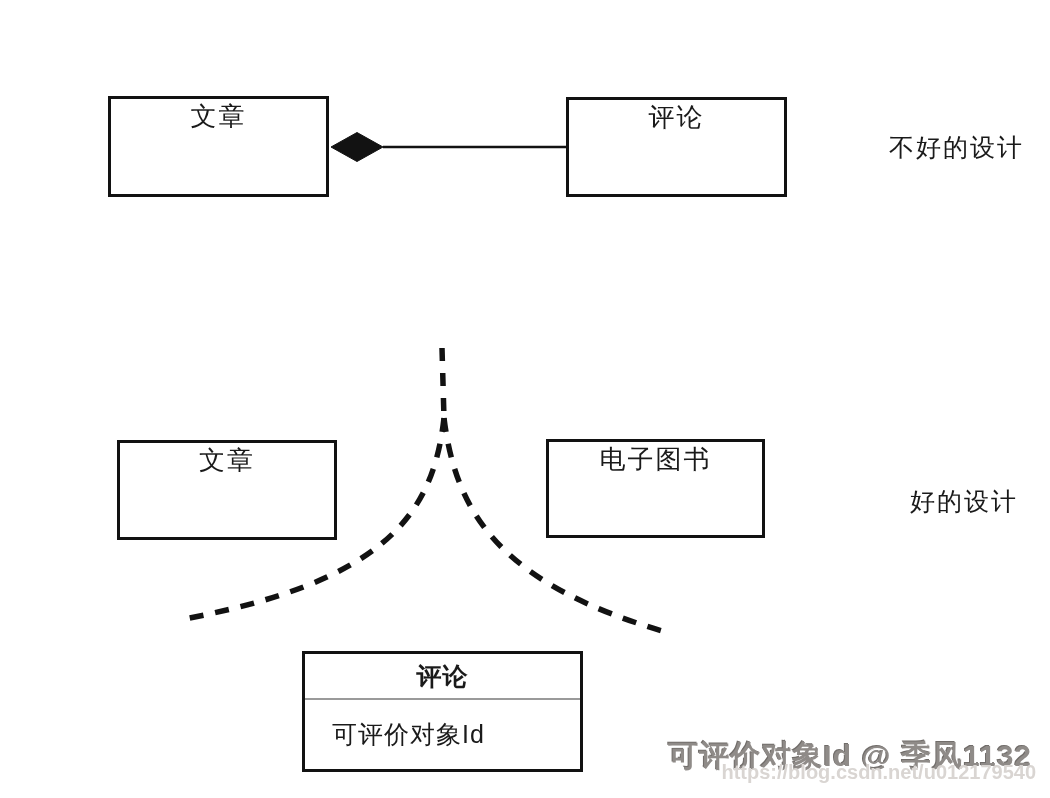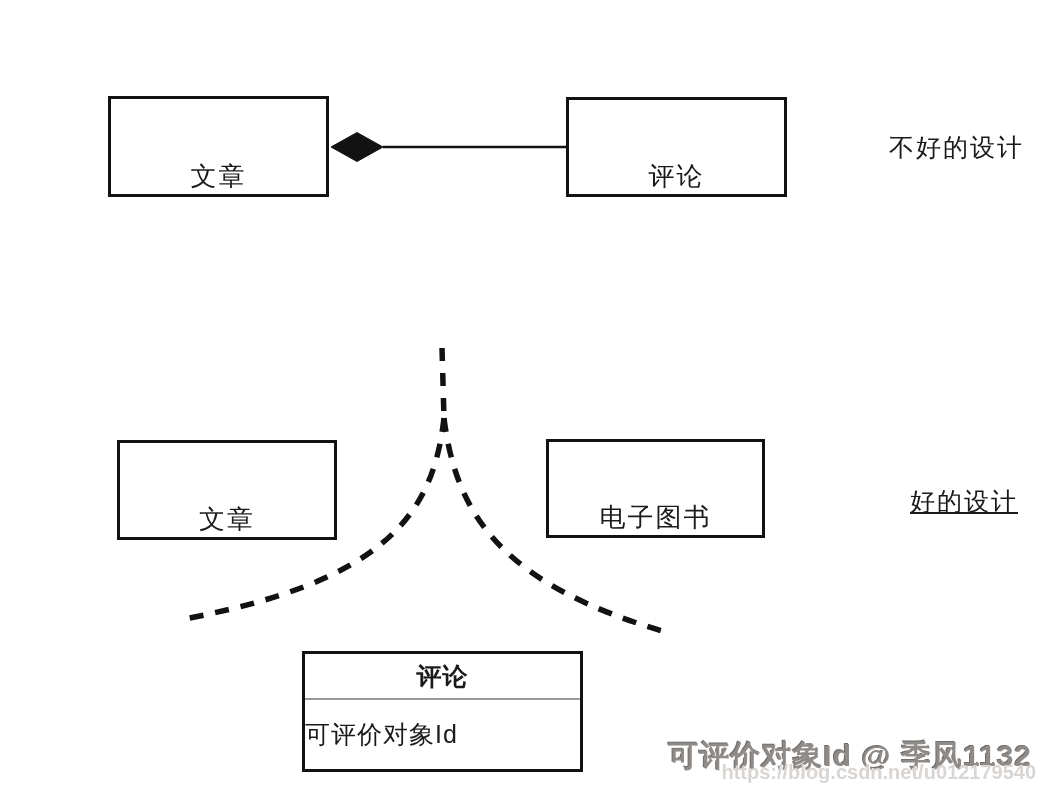--- a/index.html
+++ b/index.html
@@ -23,21 +23,21 @@
     pointer-events: none;
   }
   svg .stroke { stroke: var(--line, #111); fill: none; }
   svg .fill   { fill: var(--line, #111); stroke: var(--line, #111); }
   .entity-box {
     position: absolute;
     box-sizing: border-box;
     border: 3px solid var(--line, #111);
     background: #ffffff;
     display: flex;
-    align-items: flex-end;
+    align-items: flex-start;
     justify-content: center;
     font-size: 26px;
     letter-spacing: 2px;
   }
   .class-box {
     position: absolute;
     box-sizing: border-box;
     border: 3px solid var(--line, #111);
     background: #ffffff;
     display: flex;
@@ -51,20 +51,21 @@
     justify-content: center;
     font-weight: bold;
     font-size: 25px;
     letter-spacing: 1px;
     border-bottom: 2px solid #9a9a9a;
   }
   .class-box .field {
     flex: 1;
     display: flex;
     align-items: center;
+    padding-left: 27px;
     font-size: 25px;
     letter-spacing: 1px;
   }
   .caption {
     position: absolute;
     font-size: 25px;
     letter-spacing: 2px;
     line-height: 28px;
     white-space: nowrap;
     margin-left: 36px;
@@ -121,21 +122,21 @@
   <div class="caption" style="left:853px; top:133px;">不好的设计</div>
 
   <div class="entity-box" style="left:117px; top:440px; width:220px; height:100px;">
     <span>文章</span>
   </div>
 
   <div class="entity-box" style="left:546px; top:439px; width:219px; height:99px;">
     <span>电子图书</span>
   </div>
 
-  <div class="caption" style="left:874px; top:487px;text-decoration:underline;">好的设计</div>
+  <div class="caption" style="left:874px; top:487px;">好的设计</div>
 
   <div class="class-box" style="left:302px; top:651px; width:281px; height:121px;">
     <div class="header">评论</div>
     <div class="field">可评价对象Id</div>
   </div>
 
   <div class="watermark">
     <div class="wm-community">可评价对象Id @ 季风1132</div>
     <div class="wm-url">https://blog.csdn.net/u012179540</div>
   </div>

